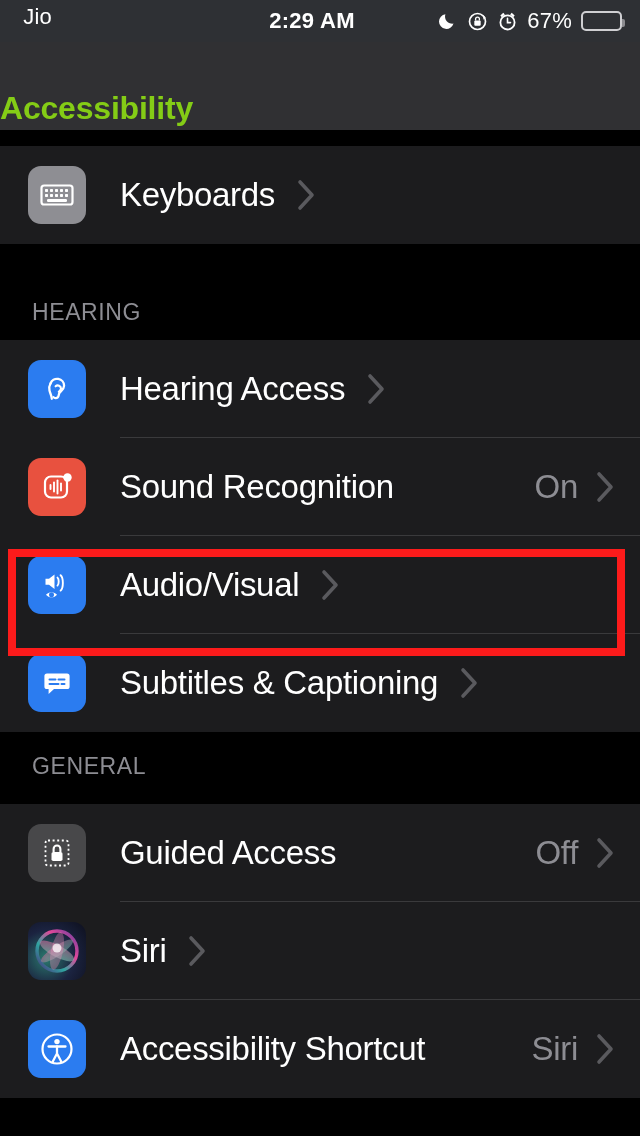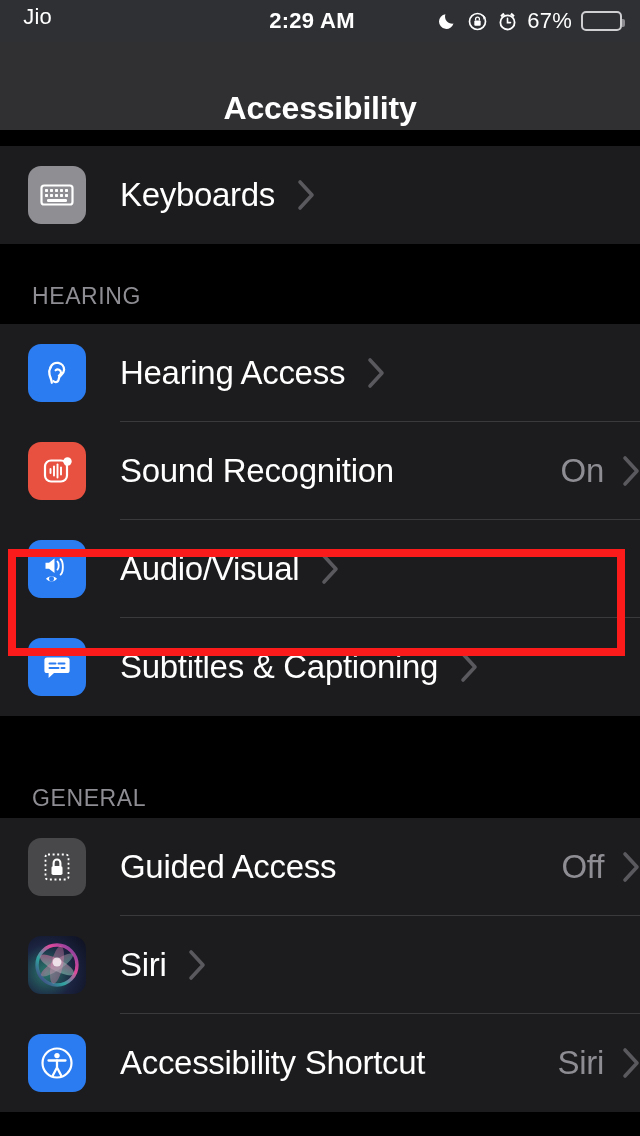--- a/index.html
+++ b/index.html
@@ -62,22 +62,21 @@
     padding:0 16px;
   }
   .back{
     display:flex; align-items:center; gap:6px;
     color:#3b82f6; cursor:pointer;
   }
   .back .chev{ display:block; }
   .back-label{ font-size:32px; color:#3b82f6; letter-spacing:-.2px; }
   .nav-title{
     position:absolute; left:0; right:0;
-    text-align:center;
-    font-size:32px; font-weight:700; color:#ffffff;
+    font-size:32px; font-weight:700; color:#84cc16;
     letter-spacing:-.2px;
     pointer-events:none;
     margin-top:44px;
   }
 
   
   .scroll{ position:relative; background:#000; }
   .group{ background:#1c1c1e; }
   .gap{ background:#000; }
 
@@ -87,21 +86,21 @@
     font-size:23px;
     letter-spacing:.6px;
     padding:0 0 0 32px;
     display:flex; align-items:flex-end;
   }
 
   .row{
     position:relative;
     display:flex; align-items:center;
     height:98px;
-    padding-left:28px; 
+    padding-left:28px; padding-right:26px;
     background:#1c1c1e;
     cursor:pointer;
   }
   .row .sep{
     position:absolute; left:120px; right:0; bottom:0;
     height:1px; background:#3a3a3c;
   }
 
   .icon{
     width:58px; height:58px;
@@ -227,21 +226,21 @@
         <span class="row-label">Keyboards</span>
         <span class="disclosure">
           <svg width="18" height="32" viewBox="0 0 18 32">
             <path d="M3 3l12 13L3 29" fill="none" stroke="#5a5a5e" stroke-width="3.6" stroke-linecap="round" stroke-linejoin="round"></path>
           </svg>
         </span>
 
       </div>
     </div>
 
-    <div class="section-header" style="height:80px;padding-bottom:14px">HEARING</div>
+    <div class="section-header" style="height:96px;padding-bottom:14px">HEARING</div>
     <div class="group">
 
       <div class="row">
         <span class="icon ic-blue">
           <svg width="40" height="40" viewBox="0 0 40 40">
             <path d="M13.5 14.5a7 7 0 0 1 13.6 2.3c0 3.6-3.3 5.1-4.6 7-1 1.5-.5 3.4-1.8 4.6-1.2 1.1-3.2 1-4.2-.3" fill="none" stroke="#fff" stroke-width="2.3" stroke-linecap="round"></path>
             <path d="M13.5 14.5c-1.4 2.3-1.5 4.6-1 7 .6 2.8 2.2 5.3 2.3 8.3" fill="none" stroke="#fff" stroke-width="2.3" stroke-linecap="round"></path>
             <path d="M18.6 17.3a3.2 3.2 0 0 1 5.4 2.3c0 1.6-1.3 2.3-2.2 3.1" fill="none" stroke="#fff" stroke-width="2.1" stroke-linecap="round"></path>
           </svg>
         </span>
@@ -311,21 +310,21 @@
         <span class="row-label">Subtitles &amp; Captioning</span>
         <span class="disclosure">
           <svg width="18" height="32" viewBox="0 0 18 32">
             <path d="M3 3l12 13L3 29" fill="none" stroke="#5a5a5e" stroke-width="3.6" stroke-linecap="round" stroke-linejoin="round"></path>
           </svg>
         </span>
 
       </div>
     </div>
 
-    <div class="section-header" style="height:102px;padding-bottom:6px">GENERAL</div>
+    <div class="section-header" style="height:72px;padding-bottom:24px">GENERAL</div>
     <div class="group">
 
       <div class="row">
         <span class="icon ic-dark">
           <svg width="40" height="40" viewBox="0 0 40 40">
             <rect x="8.5" y="7.5" width="23" height="25" rx="2.5" fill="none" stroke="#fff" stroke-width="1.8" stroke-dasharray="2 2.6"></rect>
             <rect x="14.5" y="19" width="11" height="9" rx="1.8" fill="#fff"></rect>
             <path d="M16.6 19v-3.1a3.4 3.4 0 0 1 6.8 0V19" fill="none" stroke="#fff" stroke-width="2.1"></path>
           </svg>
         </span>

